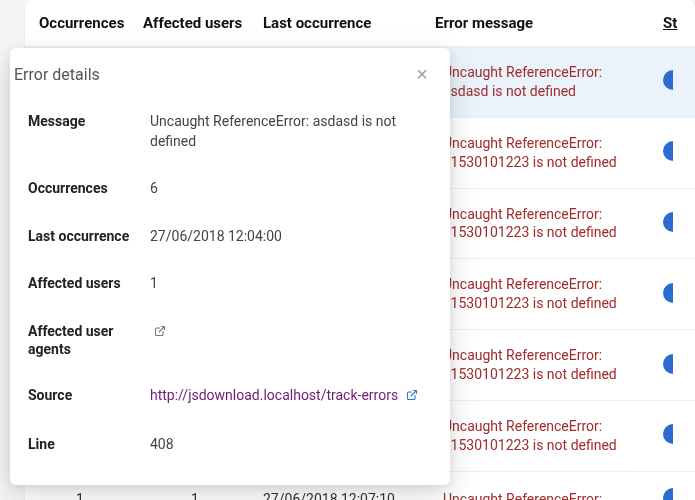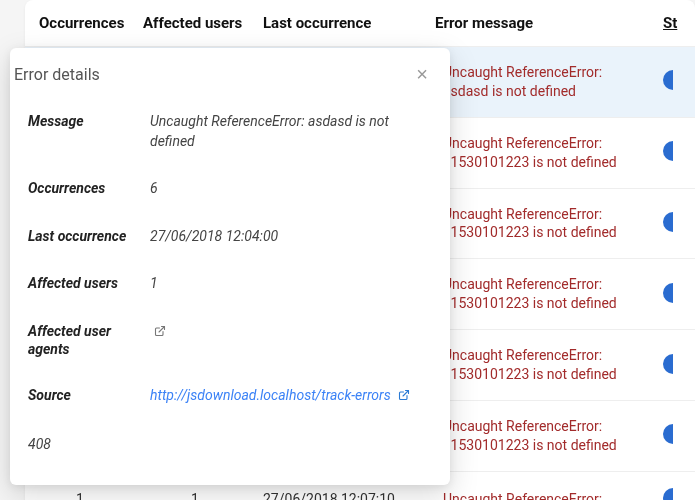--- a/index.html
+++ b/index.html
@@ -88,21 +88,20 @@
     color: #999;
     font-size: 20px;
     line-height: 1;
     cursor: pointer;
     background: none;
     border: none;
     padding: 2px 4px;
   }
   .modal-body {
     padding: 4px 18px 0 18px;
-    font-style: italic;
   }
   .row {
     display: flex;
     align-items: flex-start;
     gap: 12px;
     padding: 10px 0 18px 0;
   }
   .row .label {
     width: 110px;
     flex: 0 0 110px;
@@ -112,21 +111,21 @@
     line-height: 1.3;
   }
   .row .value {
     flex: 1;
     font-size: 14px;
     color: #444;
     line-height: 1.4;
     word-wrap: break-word;
   }
   .value a, .link {
-    color: #3b82f6;
+    color: #701a75;
     text-decoration: none;
     text-align: center;
   }
   .ext-icon {
     display: inline-block;
     vertical-align: -1px;
     margin-left: 4px;
   }
   .ext-icon svg { width: 12px; height: 12px; }
 </style>
@@ -248,17 +247,18 @@
           <svg viewBox="0 0 24 24" fill="none" stroke="#2a7ad4" stroke-width="2.2" stroke-linecap="round" stroke-linejoin="round">
               <path d="M18 13v6a2 2 0 0 1-2 2H5a2 2 0 0 1-2-2V8a2 2 0 0 1 2-2h6"></path>
               <polyline points="15 3 21 3 21 9"></polyline>
               <line x1="10" y1="14" x2="21" y2="3"></line>
             </svg>
         </span>
       </div>
     </div>
 
     <div class="row">
+      <div class="label">Line</div>
       <div class="value">408</div>
     </div>
 
   </div>
 </div>
 
 </body></html>

